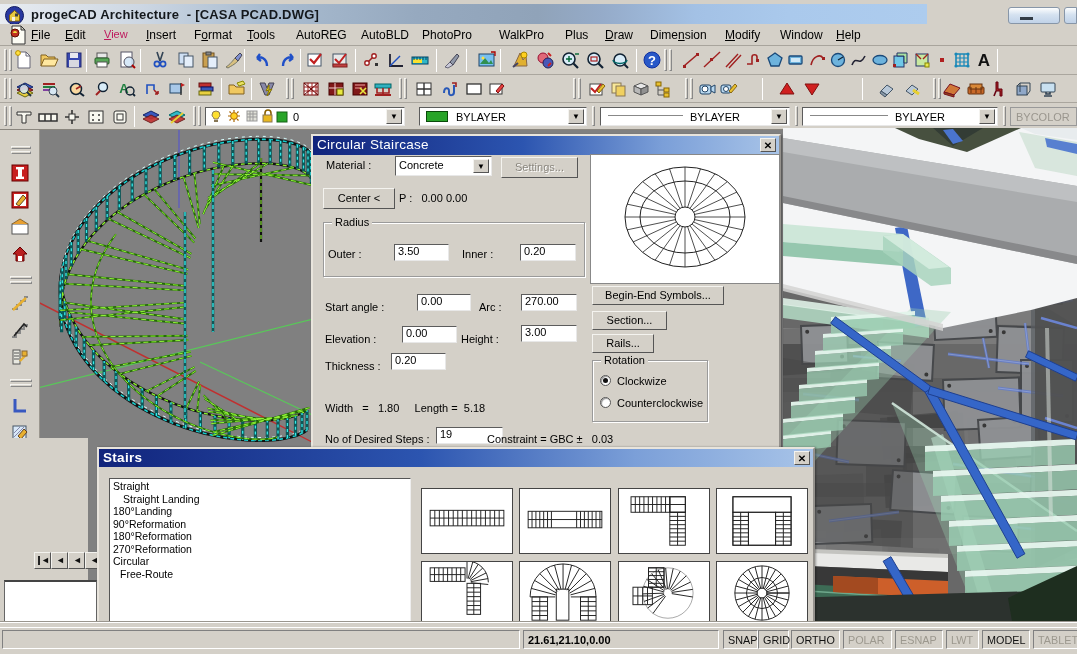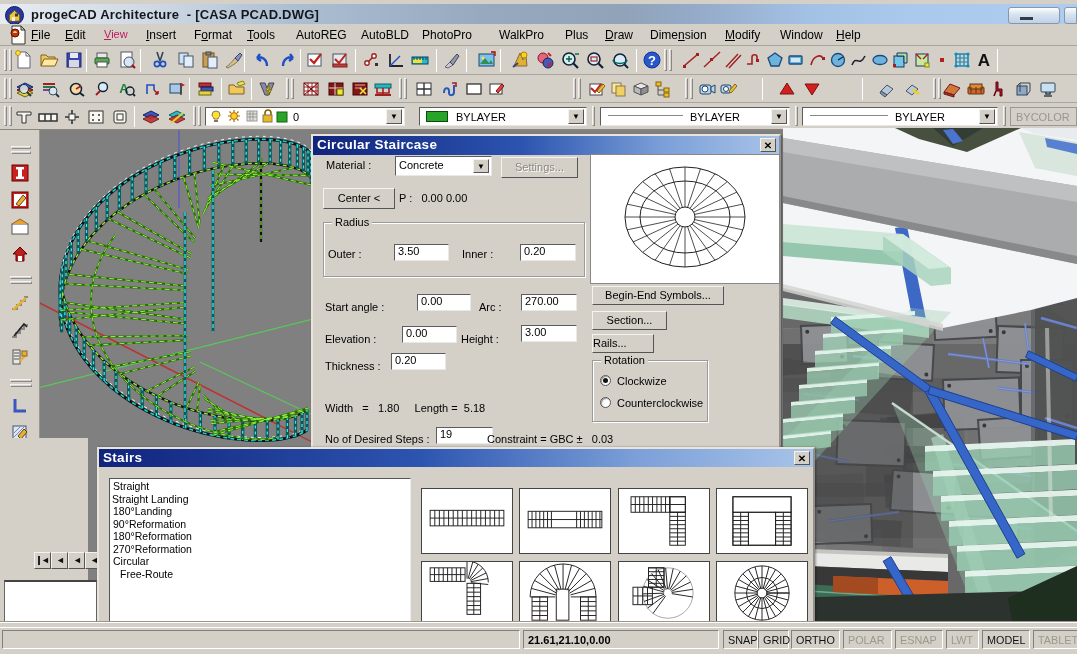--- a/index.html
+++ b/index.html
@@ -5,21 +5,21 @@
 .abs{position:absolute}
 .tb-sep{position:absolute;width:1px;background:#808080;border-right:1px solid #fff}
 .grip{position:absolute;width:3px;border-left:1px solid #f4f3ef;border-top:1px solid #f4f3ef;border-right:1px solid #888;border-bottom:1px solid #888;background:#d4d0c8}
 .btn3d{border-top:1px solid #f4f3ef;border-left:1px solid #f4f3ef;border-right:1px solid #555;border-bottom:1px solid #555;background:#d4d0c8}
 .fld{background:#fff;border-top:1.5px solid #5c5c5c;border-left:1.5px solid #5c5c5c;border-right:1px solid #e8e8e8;border-bottom:1px solid #e8e8e8;font-size:11px;padding-left:3px;color:#000}
 .lbl{position:absolute;font-size:11px;color:#000;white-space:nowrap}
 .grpbox{position:absolute;border:1px solid #9a9a9a;box-shadow:1px 1px 0 #fff, inset 1px 1px 0 #fff}
 .grplbl{position:absolute;top:-7px;left:8px;background:#d4d0c8;padding:0 3px;font-size:11px}
 .ddarrow{position:absolute;top:2px;right:2px;bottom:2px;width:16px;background:#d4d0c8;border-top:1px solid #f4f3ef;border-left:1px solid #f4f3ef;border-right:1px solid #555;border-bottom:1px solid #555;text-align:center;font-size:8px;line-height:14px;color:#000}
 </style></head><body>
-<div class="abs" style="left:0;top:4px;width:1077px;height:23px;background:linear-gradient(to right,#e8ecf1 0%,#cdd7e3 15%,#aabdd1 28%,#96a9bf 45%,#90a3b9 58%,#95abc9 65%,#a3c1e5 75%,#aac9ec 85%,#adccee 100%);border-bottom:1px solid #55606b">
+<div class="abs" style="left:0;top:4px;width:927px;height:23px;background:linear-gradient(to right,#e8ecf1 0%,#cdd7e3 15%,#aabdd1 28%,#96a9bf 45%,#90a3b9 58%,#95abc9 65%,#a3c1e5 75%,#aac9ec 85%,#adccee 100%);border-bottom:1px solid #55606b">
 <svg class="abs" style="left:5px;top:2px" width="19" height="19" viewBox="0 0 19 19">
       <circle cx="9.5" cy="9.5" r="9" fill="#2837a0" stroke="#101a60"></circle>
       <path d="M4.5,9 9.5,4.5 14.5,9 14.5,15 4.5,15Z" fill="#e8c83e" stroke="#806010"></path>
       <rect x="10" y="7.5" width="3" height="3" fill="#404040"></rect>
       <rect x="7" y="11" width="3" height="4" fill="#f4f0e0"></rect>
     </svg>
 <span class="abs" style="left:31px;top:3px;font-size:13px;font-weight:bold;color:#14181c;letter-spacing:0.2px">progeCAD Architecture&nbsp; - [CASA PCAD.DWG]</span>
 <div class="abs" style="left:1008px;top:3px;width:52px;height:17px;background:linear-gradient(#fdfefe,#d5e2f0 45%,#c0d2e8);border:1px solid #8796a8;border-radius:3px"></div>
 <div class="abs" style="left:1020px;top:13px;width:13px;height:3px;background:#333c46"></div>
 <div class="abs" style="left:1064px;top:3px;width:13px;height:17px;background:linear-gradient(#fdfefe,#d5e2f0 45%,#c0d2e8);border:1px solid #8796a8;border-radius:3px 0 0 3px"></div>
@@ -741,21 +741,21 @@
     <div class="abs btn3d" style="left:68px;top:422px;width:17px;height:17px">
       <span class="abs" style="left:4px;top:2px;font-size:9px;color:#111">◄</span>
     </div>
     <div class="abs btn3d" style="left:85px;top:422px;width:17px;height:17px">
       <span class="abs" style="left:4px;top:2px;font-size:9px;color:#111">◄</span>
     </div>
 <div class="abs" style="left:103px;top:423px;width:60px;height:17px;background:#e8e6e0"></div>
 <div class="abs" style="left:4px;top:450px;width:93px;height:46px;background:#fff;border:1px solid #666;border-top:2px solid #444"></div>
 <div class="abs" style="left:311px;top:4px;width:470px;height:320px;background:#d4d0c8;border:2px outset #e8e4dc;box-shadow:1px 1px 2px rgba(0,0,0,0.4)">
       <div class="abs" style="left:0px;top:0px;right:0px;height:19px;background:linear-gradient(to right,#11247c,#2c55b0 45%,#7b9fd8 75%,#a8c4e8)">
-        <span style="position:absolute;left:4px;top:1px;font-size:13.5px;font-weight:bold;color:#fff;letter-spacing:0.3px">Circular Staircase</span>
+        <span style="position:absolute;left:4px;top:1px;font-size:13.5px;font-weight:normal;color:#fff;letter-spacing:0.3px">Circular Staircase</span>
         <div class="abs btn3d" style="right:3px;top:2px;width:16px;height:14px;text-align:center;font-size:10px;font-weight:bold;line-height:13px;color:#000">✕</div>
       </div>
       <span class="lbl" style="left:13px;top:23px">Material :</span>
       <div class="abs fld" style="left:82px;top:20px;width:97px;height:20px;line-height:17px">Concrete<div class="ddarrow">▼</div></div>
       <div class="abs btn3d" style="left:188px;top:21px;width:77px;height:21px;text-align:center;font-size:11px;color:#8a867e;line-height:19px;text-shadow:1px 1px 0 #fff">Settings...</div>
       <div class="abs btn3d" style="left:10px;top:52px;width:72px;height:21px;text-align:center;font-size:11px;line-height:19px">Center &lt;</div>
       <span class="lbl" style="left:86px;top:56px">P :&nbsp;&nbsp;&nbsp;0.00 0.00</span>
       <div class="grpbox" style="left:10px;top:86px;width:262px;height:55px">
         <span class="grplbl">Radius</span>
         <span class="lbl" style="left:4px;top:25px">Outer :</span>
@@ -768,21 +768,21 @@
       <span class="lbl" style="left:166px;top:165px">Arc :</span>
       <div class="abs fld" style="left:208px;top:158px;width:56px;height:17px">270.00</div>
       <span class="lbl" style="left:12px;top:197px">Elevation :</span>
       <div class="abs fld" style="left:89px;top:190px;width:55px;height:17px">0.00</div>
       <span class="lbl" style="left:148px;top:197px">Height :</span>
       <div class="abs fld" style="left:208px;top:189px;width:56px;height:17px">3.00</div>
       <span class="lbl" style="left:12px;top:224px">Thickness :</span>
       <div class="abs fld" style="left:78px;top:217px;width:55px;height:17px">0.20</div>
       <span class="lbl" style="left:12px;top:266px">Width&nbsp;&nbsp;&nbsp;=&nbsp;&nbsp;&nbsp;1.80&nbsp;&nbsp;&nbsp;&nbsp;&nbsp;Length =&nbsp;&nbsp;5.18</span>
       <span class="lbl" style="left:12px;top:297px">No of Desired Steps :</span>
-      <div class="abs fld" style="left:123px;top:291px;width:57px;height:17px">19</div>
+      <div class="abs fld" style="left:123px;top:291px;width:67px;height:17px">19</div>
       <span class="lbl" style="left:174px;top:297px">Constraint = GBC ±&nbsp;&nbsp;&nbsp;0.03</span>
       <div class="abs" style="left:277px;top:18px;width:190px;height:130px;border:1px solid #888;background:#fff"><svg width="188" height="128">
           <rect x="0" y="0" width="188" height="128" fill="#fff"></rect>
           <line x1="104.0" y1="62.0" x2="154.0" y2="62.0" stroke="#222" stroke-width="0.8"></line>
           <line x1="103.7" y1="64.6" x2="152.0" y2="74.9" stroke="#222" stroke-width="0.8"></line>
           <line x1="102.7" y1="67.0" x2="146.0" y2="87.0" stroke="#222" stroke-width="0.8"></line>
           <line x1="101.1" y1="69.1" x2="136.4" y2="97.4" stroke="#222" stroke-width="0.8"></line>
           <line x1="99.0" y1="70.7" x2="124.0" y2="105.3" stroke="#222" stroke-width="0.8"></line>
           <line x1="96.6" y1="71.7" x2="109.5" y2="110.3" stroke="#222" stroke-width="0.8"></line>
           <line x1="94.0" y1="72.0" x2="94.0" y2="112.0" stroke="#222" stroke-width="0.8"></line>
@@ -802,38 +802,38 @@
           <line x1="99.0" y1="53.3" x2="124.0" y2="18.7" stroke="#222" stroke-width="0.8"></line>
           <line x1="101.1" y1="54.9" x2="136.4" y2="26.6" stroke="#222" stroke-width="0.8"></line>
           <line x1="102.7" y1="57.0" x2="146.0" y2="37.0" stroke="#222" stroke-width="0.8"></line>
           <line x1="103.7" y1="59.4" x2="152.0" y2="49.1" stroke="#222" stroke-width="0.8"></line>
           <ellipse cx="94" cy="62" rx="60" ry="50" fill="none" stroke="#222"></ellipse>
           <ellipse cx="94" cy="62" rx="45" ry="36" fill="none" stroke="#222"></ellipse>
           <circle cx="94" cy="62" r="10" fill="none" stroke="#222"></circle>
         </svg></div>
       <div class="abs btn3d" style="left:279px;top:150px;width:132px;height:19px;text-align:center;font-size:11px;line-height:17px">Begin-End Symbols...</div>
       <div class="abs btn3d" style="left:279px;top:175px;width:75px;height:19px;text-align:center;font-size:11px;line-height:17px">Section...</div>
-      <div class="abs btn3d" style="left:279px;top:198px;width:62px;height:19px;text-align:left;font-size:11px;line-height:17px">Rails...</div>
+      <div class="abs btn3d" style="left:279px;top:198px;width:62px;height:19px;text-align:center;font-size:11px;line-height:17px">Rails...</div>
       <div class="grpbox" style="left:279px;top:224px;width:116px;height:62px">
         <span class="grplbl">Rotation</span>
         <div class="abs" style="left:7px;top:14px;width:11px;height:11px;border-radius:50%;background:#fff;border:1px solid #555;box-shadow:inset 1px 1px 1px #999"></div>
         <div class="abs" style="left:10px;top:17px;width:5px;height:5px;border-radius:50%;background:#111"></div>
         <span class="lbl" style="left:24px;top:14px">Clockwize</span>
         <div class="abs" style="left:7px;top:36px;width:11px;height:11px;border-radius:50%;background:#fff;border:1px solid #555;box-shadow:inset 1px 1px 1px #999"></div>
         <span class="lbl" style="left:24px;top:36px">Counterclockwise</span>
       </div>
     </div>
 <div class="abs" style="left:97px;top:317px;width:718px;height:180px;background:#d4d0c8;border:2px outset #e8e4dc;box-shadow:1px 0 2px rgba(0,0,0,0.35)">
       <div class="abs" style="left:0px;top:0px;right:0px;height:18px;background:linear-gradient(to right,#11247c,#2c55b0 45%,#7b9fd8 75%,#a8c4e8)">
         <span style="position:absolute;left:4px;top:1px;font-size:13.5px;font-weight:bold;color:#fff;letter-spacing:0.3px">Stairs</span>
         <div class="abs btn3d" style="right:3px;top:2px;width:16px;height:14px;text-align:center;font-size:10px;font-weight:bold;line-height:13px;color:#000">✕</div>
       </div>
       <div class="abs" style="left:10px;top:29px;width:302px;height:150px;background:#fff;border:1.5px solid #555;border-right-color:#eee;border-bottom:none;font-size:10.5px;line-height:12.5px;padding-top:1px">
         <div style="padding-left:3px">Straight</div>
-        <div style="padding-left:2px">Straight Landing</div>
+        <div style="padding-left:13px">Straight Landing</div>
         <div style="padding-left:3px">180°Landing</div>
         <div style="padding-left:3px">90°Reformation</div>
         <div style="padding-left:3px">180°Reformation</div>
         <div style="padding-left:3px">270°Reformation</div>
         <div style="padding-left:3px">Circular</div>
         <div style="padding-left:10px">Free-Route</div>
       </div>
       <div class="abs" style="left:322px;top:39px;width:92px;height:66px;background:#fff;border:1px solid #444"><svg width="90" height="64" viewBox="0 0 92 66">
           <rect x="8" y="22" width="76" height="16" fill="none" stroke="#222"></rect>
           <line x1="8" y1="30" x2="84" y2="30" stroke="#222"></line>

